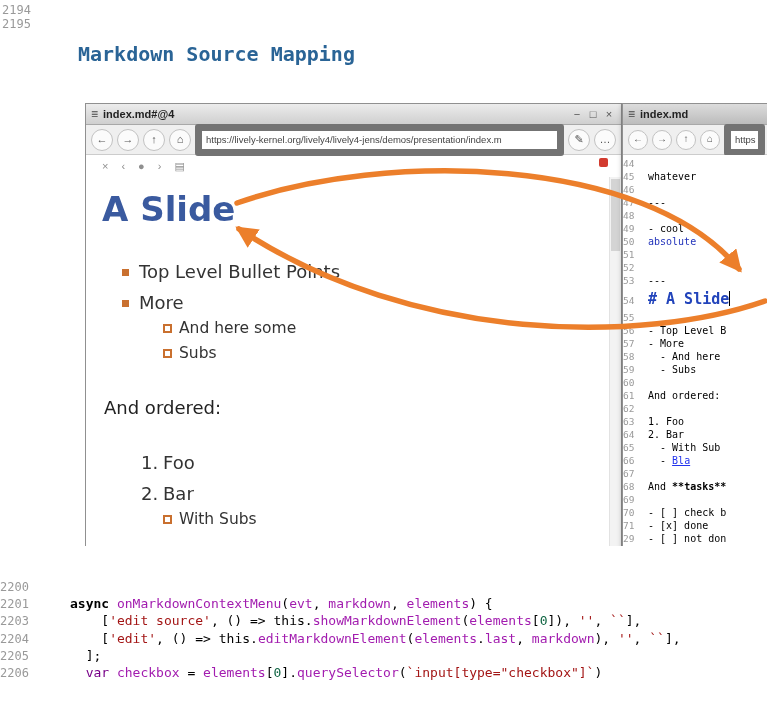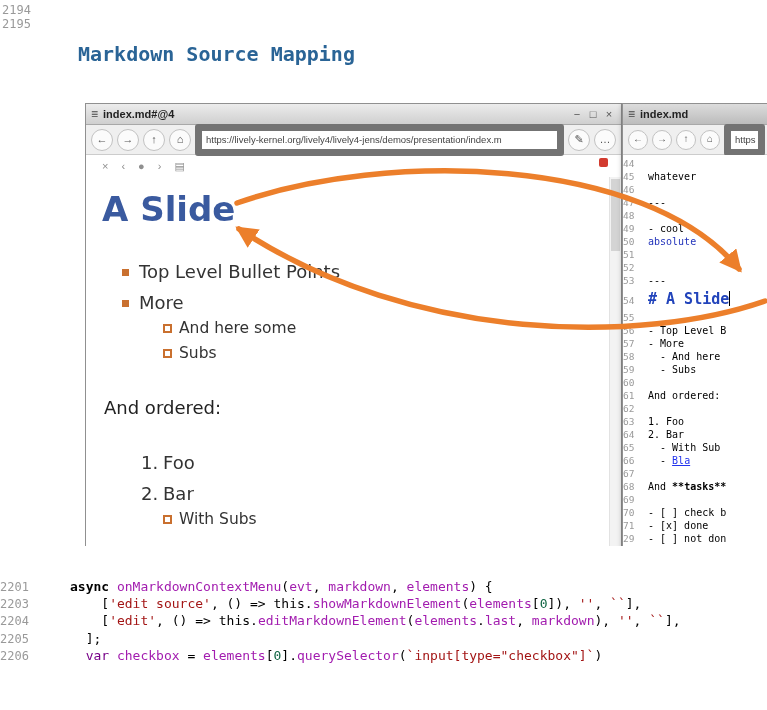--- a/index.html
+++ b/index.html
@@ -219,18 +219,19 @@
       <marker id="ah" viewBox="0 0 4 4" markerWidth="4" markerHeight="4" refX="3.2" refY="2" orient="auto">
         <path d="M0,0 L4,2 L0,4 Z" fill="#ec7f2b"></path>
       </marker>
     </defs>
     <path class="arrow" d="M152,100 C300,48 560,52 654,166" marker-end="url(#ah)"></path>
     <path class="arrow" d="M680,198 C560,240 330,242 154,126" marker-end="url(#ah)"></path>
   </svg>
 </div>
 
 <div class="codeblock" id="codelines">
+    <div class="code-line"><span class="code-gutter">2200</span></div>
     <div class="code-line"><span class="code-gutter">2201</span><span class="c-kw">async </span><span class="c-fn">onMarkdownContextMenu</span><span class="c-pl">(</span><span class="c-fn">evt</span><span class="c-pl">, </span><span class="c-fn">markdown</span><span class="c-pl">, </span><span class="c-fn">elements</span><span class="c-pl">) {</span></div>
     <div class="code-line"><span class="code-gutter">2203</span><span class="c-pl">    [</span><span class="c-str">'edit source'</span><span class="c-pl">, () =&gt; </span><span class="c-pl">this.</span><span class="c-fn">showMarkdownElement</span><span class="c-pl">(</span><span class="c-fn">elements</span><span class="c-pl">[</span><span class="c-num">0</span><span class="c-pl">]), </span><span class="c-str">''</span><span class="c-pl">, </span><span class="c-str">``</span><span class="c-pl">],</span></div>
     <div class="code-line"><span class="code-gutter">2204</span><span class="c-pl">    [</span><span class="c-str">'edit'</span><span class="c-pl">, () =&gt; </span><span class="c-pl">this.</span><span class="c-fn">editMarkdownElement</span><span class="c-pl">(</span><span class="c-fn">elements</span><span class="c-pl">.</span><span class="c-fn">last</span><span class="c-pl">, </span><span class="c-fn">markdown</span><span class="c-pl">), </span><span class="c-str">''</span><span class="c-pl">, </span><span class="c-str">``</span><span class="c-pl">],</span></div>
     <div class="code-line"><span class="code-gutter">2205</span><span class="c-pl">  ];</span></div>
     <div class="code-line"><span class="code-gutter">2206</span><span class="c-pl">  </span><span class="c-kw2">var</span><span class="c-pl"> </span><span class="c-fn">checkbox</span><span class="c-pl"> = </span><span class="c-fn">elements</span><span class="c-pl">[</span><span class="c-num">0</span><span class="c-pl">].</span><span class="c-fn">querySelector</span><span class="c-pl">(</span><span class="c-str">`input[type="checkbox"]`</span><span class="c-pl">)</span></div>
   </div>
 
 </body></html>

